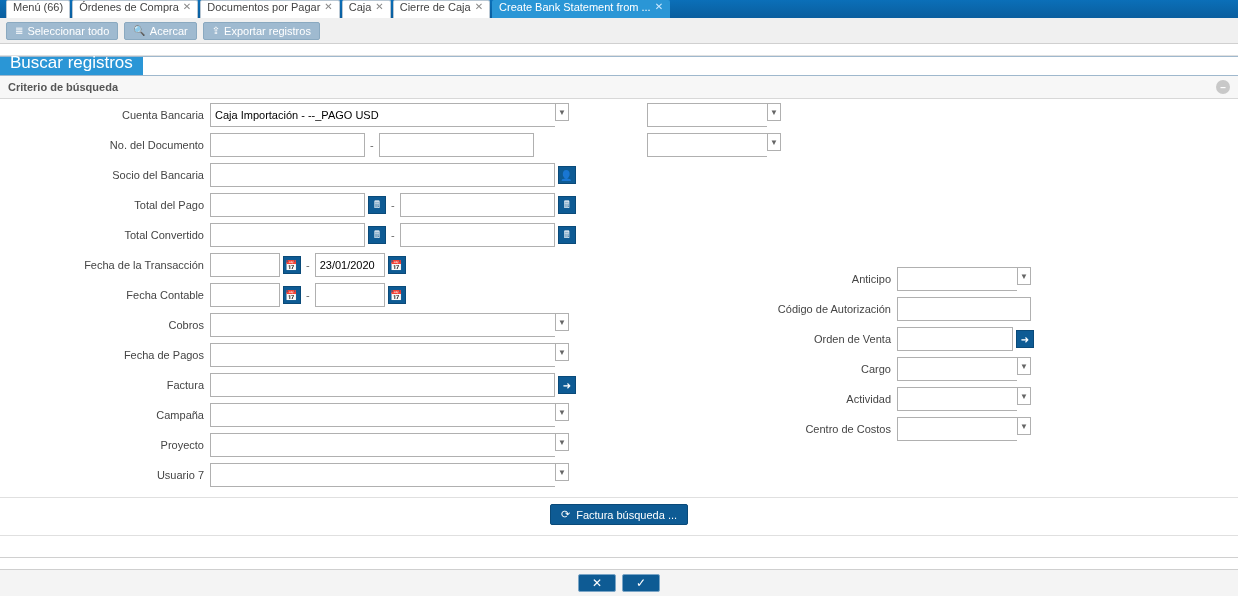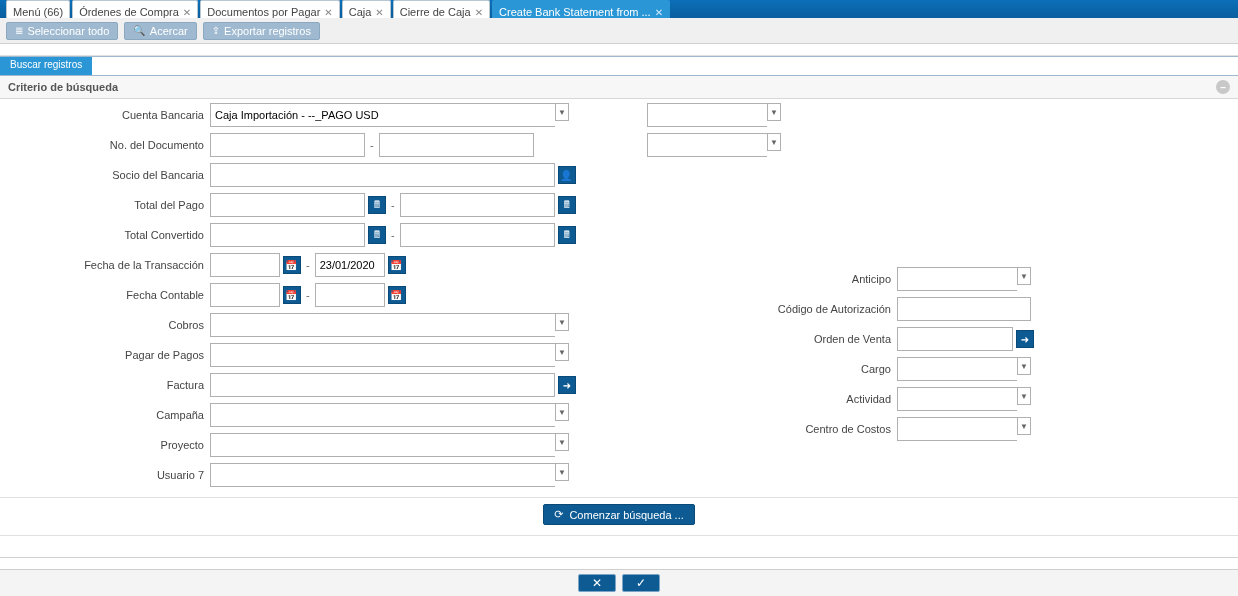--- a/index.html
+++ b/index.html
@@ -14,21 +14,21 @@
   .tab-strip {
     display: flex;
     align-items: stretch;
     background: linear-gradient(#0b6fb8, #0a5e9e);
     height: 18px;
     padding-left: 6px;
     gap: 2px;
   }
   .tab {
     display: flex;
-    align-items: flex-end;
+    align-items: flex-start;
     background: #fff;
     color: #444;
     padding: 0 6px;
     font-size: 11px;
     border-top-left-radius: 2px;
     border-top-right-radius: 2px;
     position: relative;
     gap: 4px;
     border: 1px solid #b9c7d3;
     border-bottom: none;
@@ -75,23 +75,23 @@
     align-items: center;
     height: 20px;
     border-top: 1px solid #9fb8cd;
     border-bottom: 1px solid #9fb8cd;
     background: #fff;
   }
   .section-title {
     background: #2a96d6;
     color: #fff;
     padding: 2px 10px;
-    font-size: 10px;
+    font-size: 17px;
     height: 100%;
-    display: flex; align-items:flex-start;
+    display: flex; align-items:flex-end;
   }
 
   .panel-header {
     display: flex;
     align-items: center;
     justify-content: space-between;
     background: #f7f7f7;
     border-bottom: 1px solid #d8d8d8;
     padding: 4px 8px;
     font-size: 11px;
@@ -336,21 +336,21 @@
       <div class="lbl">Cobros</div>
       <div class="fieldset">
           <div class="combo">
         <input class="txt" style="width: 345px;" value="">
         <div class="dd">▼</div>
       </div>
         </div>
     </div>
 
     <div class="row">
-      <div class="lbl">Pagar de Pagos</div>
+      <div class="lbl">Fecha de Pagos</div>
       <div class="fieldset">
           <div class="combo">
         <input class="txt" style="width: 345px;" value="">
         <div class="dd">▼</div>
       </div>
         </div>
     </div>
 
     <div class="row">
       <div class="lbl">Factura</div>
@@ -474,21 +474,21 @@
       </div>
         </div>
     </div>
 
   </div>
 </div>
 
 <div class="start-search-wrap">
   <div class="start-search">
     <span>⟳</span>
-    <span>Comenzar búsqueda ...</span>
+    <span>Factura búsqueda ...</span>
   </div>
 </div>
 
 <div class="bottom-area">
   <div class="status-bar"></div>
   <div class="finish-bar">
     <div class="finish-btn">
         <span>✕</span>
       </div>
     <div class="finish-btn">

